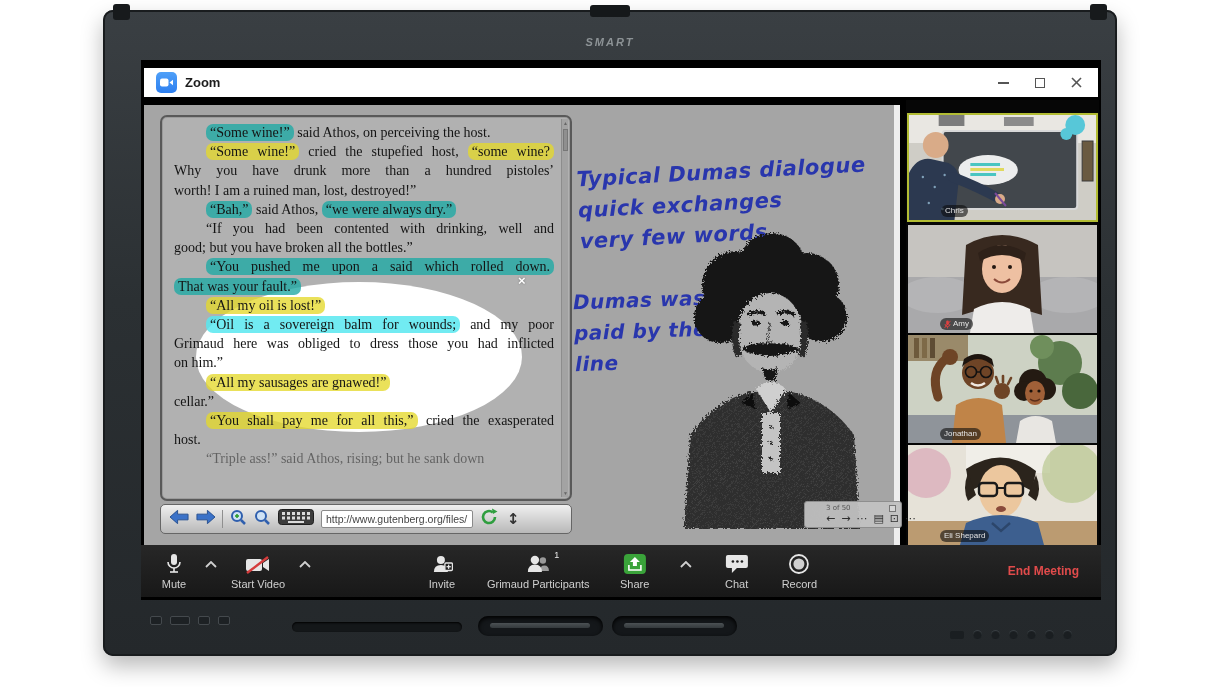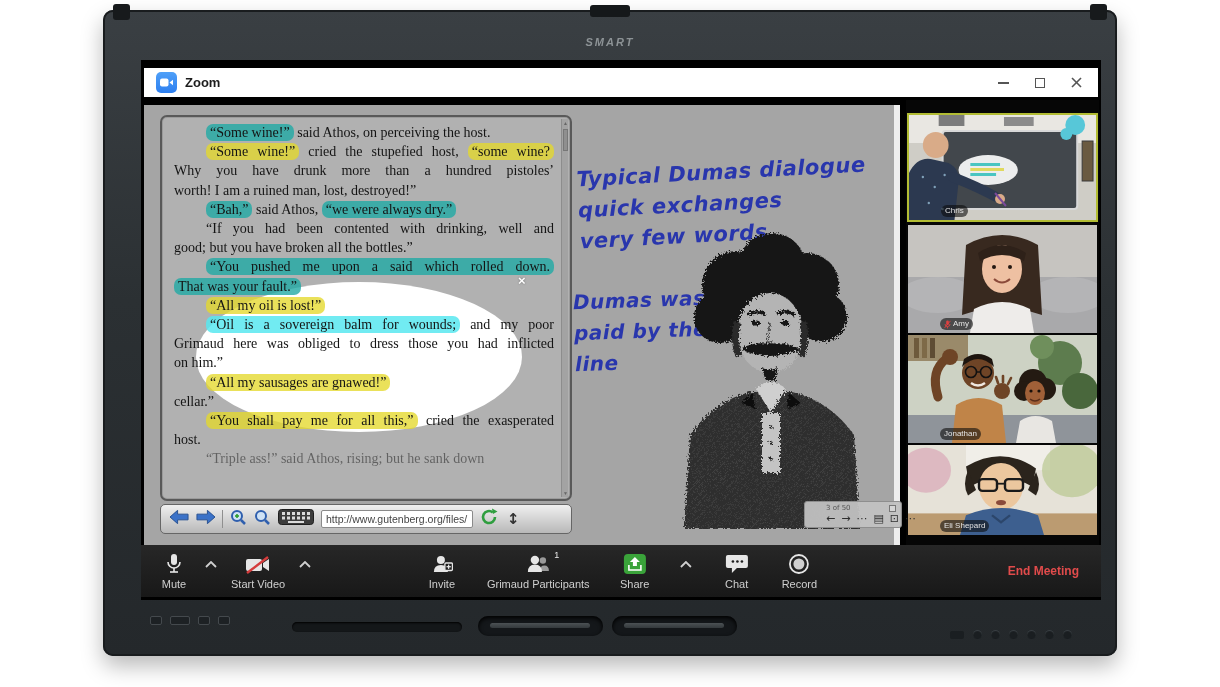--- a/index.html
+++ b/index.html
@@ -89,21 +89,21 @@
   .pn-box{width:7px;height:7px;border:1px solid #777;background:#d5d5d5;}
   .pn-row2{display:flex;gap:6px;align-items:center;font-size:11px;color:#2e2e2e;margin-top:1px;}
   .pn-btn{cursor:default;line-height:11px;}
 
   
   .videos{position:absolute;left:765px;top:40px;width:193px;height:445px;background:#060606;}
   .tile{position:absolute;left:2px;width:189px;background:#222;overflow:hidden;}
   .tile1{left:1px;top:13px;height:109px;width:191px;border:2px solid #b2bc33;}
   .tile2{top:125px;height:108px;}
   .tile3{top:235px;height:108px;}
-  .tile4{top:345px;height:90px;}
+  .tile4{top:345px;height:100px;}
   .tile svg{display:block;width:100%;height:100%;}
   .nametag{position:absolute;left:3px;bottom:3px;background:rgba(12,12,12,.6);color:#e4e4e4;
     font-size:8px;line-height:10px;padding:1px 4px;border-radius:6px;display:flex;align-items:center;gap:2px;margin-left:29px;}
 
   
   .zoombar{position:absolute;left:0;top:485px;width:960px;height:52px;
     background:linear-gradient(180deg,#272727,#181818);display:flex;align-items:center;padding:0 16px;}
   .tb-left{display:flex;align-items:center;gap:14px;justify-content:flex-end;}
   .tbtn{display:flex;flex-direction:column;align-items:center;justify-content:flex-end;gap:3px;
     color:#cfcfcf;font-size:11px;min-width:34px;cursor:default;}

